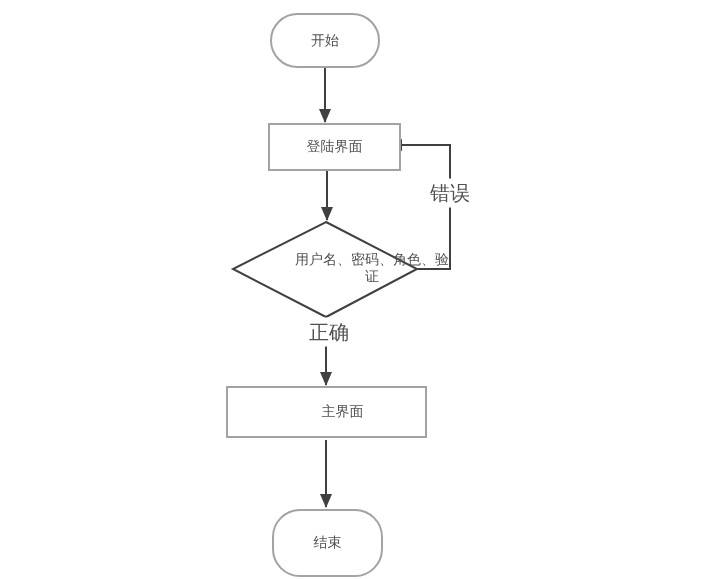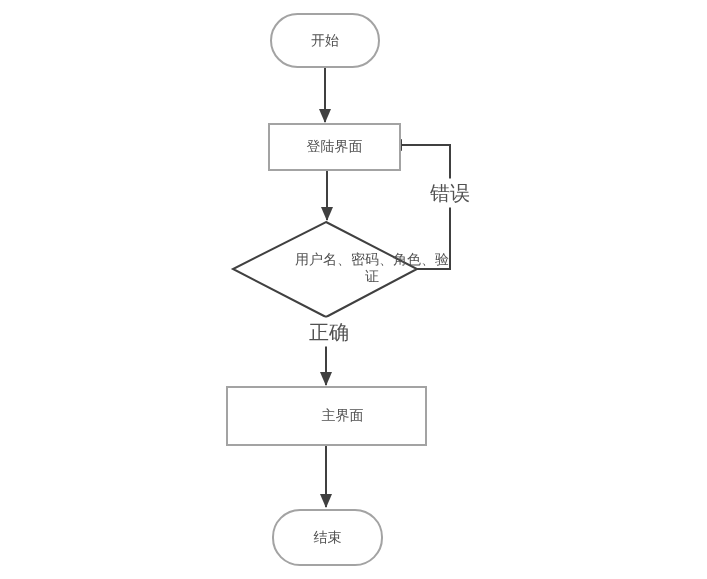--- a/index.html
+++ b/index.html
@@ -50,22 +50,22 @@
     padding: 1px 3px;
     font-size: 20px;
     color: #515151;
     white-space: nowrap;
   }
   .edge-label.error   { left: 450px; top: 193px; }
   .edge-label.correct { left: 329px; top: 332px; }
 
   .node.start { left: 270px; top: 13px;  width: 110px; height: 55px; }
   .node.login { left: 268px; top: 123px; width: 133px; height: 48px; }
-  .node.main  { left: 226px; top: 386px; width: 201px; height: 60px; padding-left: 32px; }
-  .node.end   { left: 272px; top: 509px; width: 111px; height: 57px; }
+  .node.main  { left: 226px; top: 386px; width: 201px; height: 52px; padding-left: 32px; }
+  .node.end   { left: 272px; top: 509px; width: 111px; height: 68px; }
 </style>
 </head>
 <body>
 
 <div class="canvas">
 
   <svg class="connector-layer" width="707" height="579" viewBox="0 0 707 579">
     <defs>
       <marker id="arrow" markerWidth="14" markerHeight="12" refX="13" refY="6" orient="auto" markerUnits="userSpaceOnUse">
         <path d="M0,0 L14,6 L0,12 Z" fill="#404040"></path>

